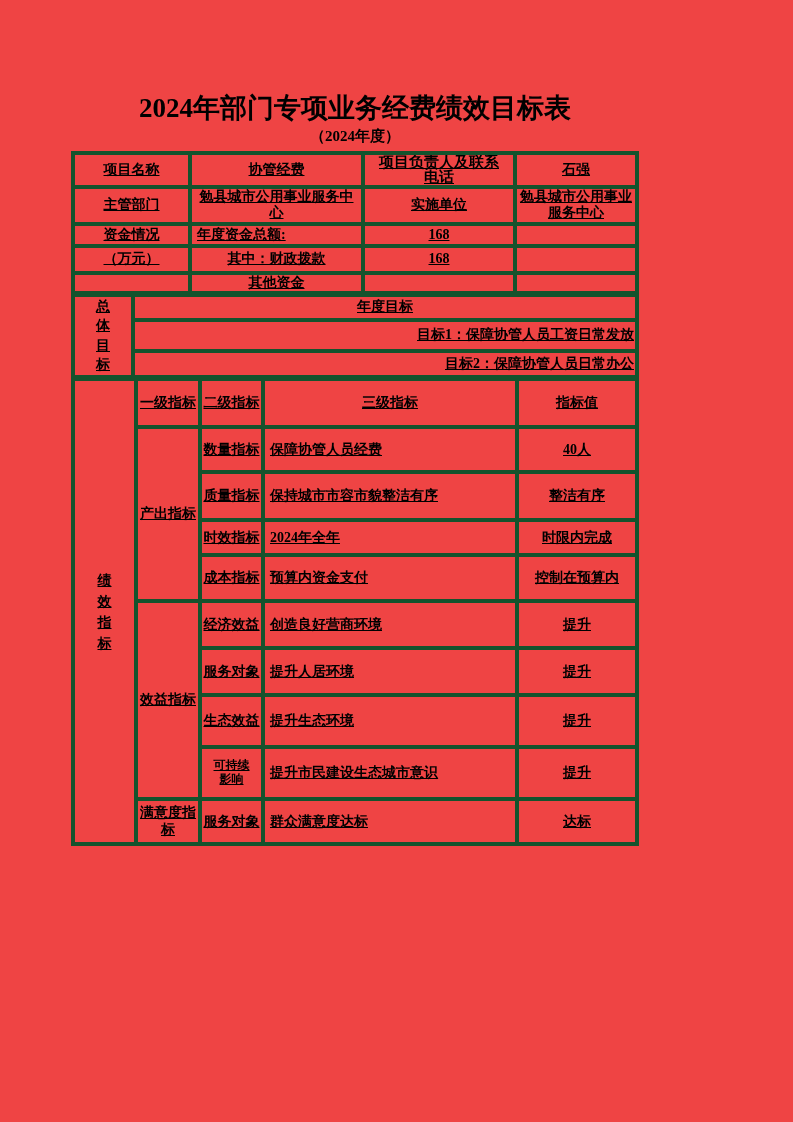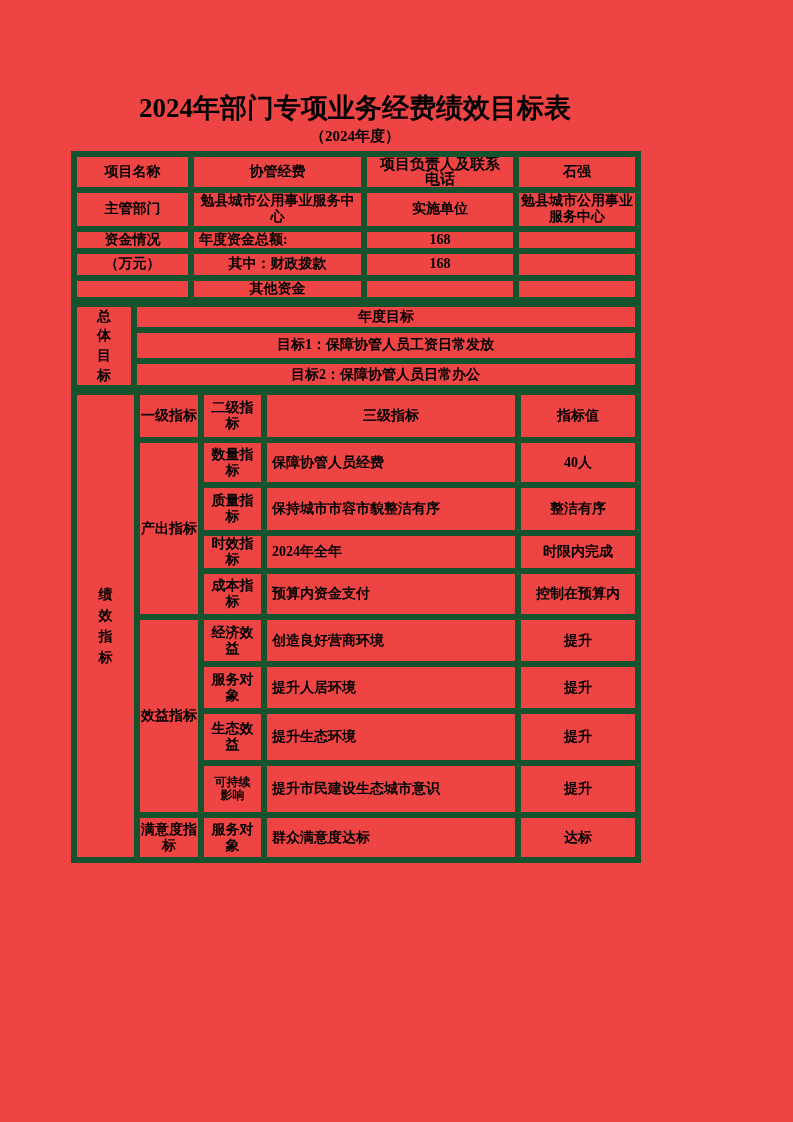--- a/index.html
+++ b/index.html
@@ -35,30 +35,31 @@
   }
   table {
     border-collapse: collapse;
     table-layout: fixed;
     width: 564px;
     font-size: 14px;
     font-weight: bold;
   }
   table.tb, table.tc { margin-top: -2px; }
   td {
-    border: 6px solid #14532d;
+    border: 4px solid #14532d;
     text-align: center;
     vertical-align: middle;
     line-height: 1.15;
     padding: 0 1px;
     word-break: break-all;
     overflow: hidden;
+    text-decoration: underline;
   }
   td.left { text-align: left; padding-left: 5px; }
-  td.goal { text-align: center; padding-left: 0; }
+  td.goal { text-align: right; padding-left: 0; }
   td.wraphdr { font-size: 15px; padding: 0 9px; line-height: 1.0; margin-left: 36px; }
   td.shrink { font-size: 12px; padding: 8px; }
   .vtext {
     width: 1em;
     margin: 0 auto;
     word-break: break-all;
     line-height: 1.4;
     text-align: center;
   }
   .vtext.tall { line-height: 1.5; }

